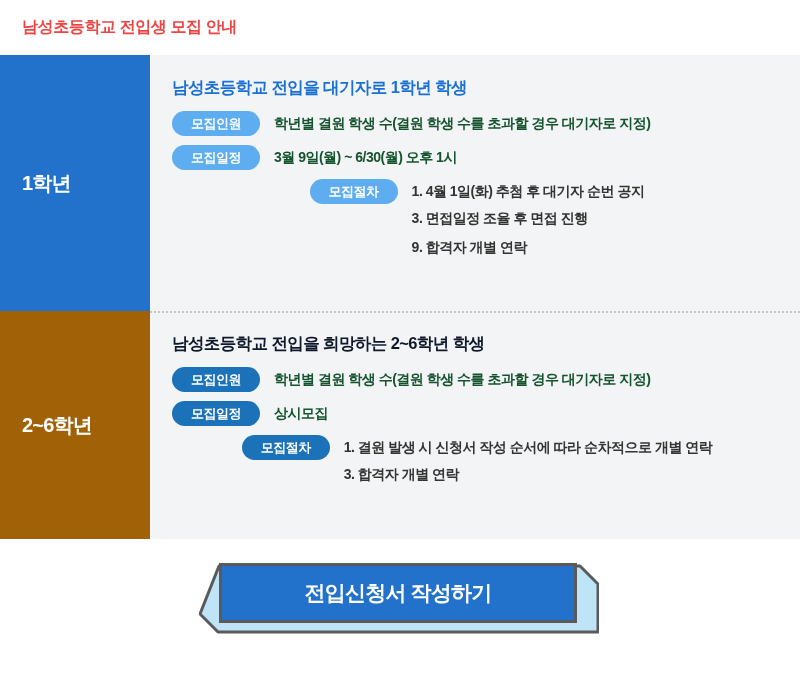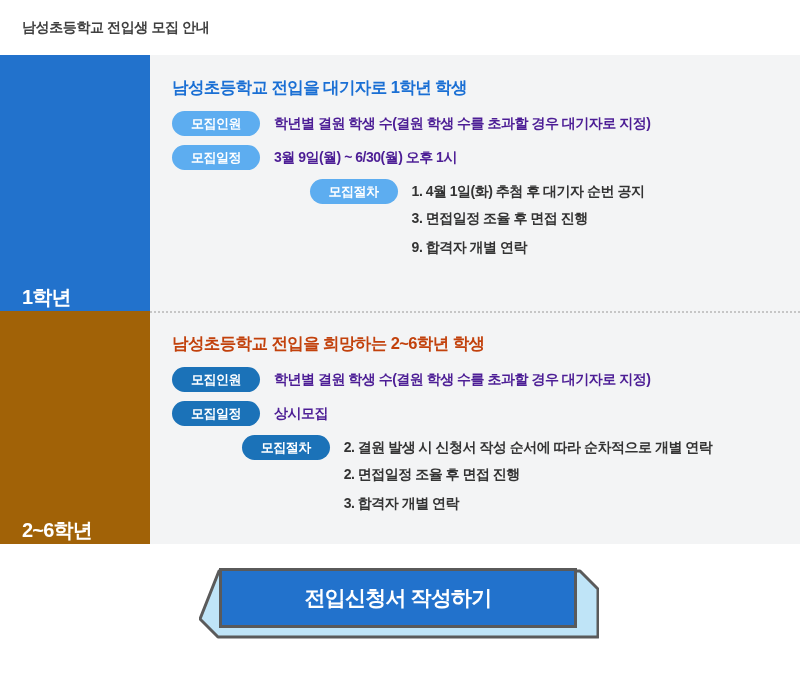--- a/index.html
+++ b/index.html
@@ -17,40 +17,40 @@
   
   .page-header {
     height: 55px;
     background: #ffffff;
     display: flex;
     align-items: center;
     padding-left: 22px;
     box-sizing: border-box;
   }
   .page-header-title {
-    font-size: 14px;
-    font-weight: 700;
-    color: #404040;
+    font-size: 16px;
+    font-weight: 700;
+    color: #ef4444;
     letter-spacing: -0.4px;
   }
 
   
   .panels {
     width: 800px;
   }
   .panel {
     display: flex;
     width: 100%;
     position: relative;
   }
   .panel-grade {
     width: 150px;
     flex: 0 0 150px;
     display: flex;
-    align-items: flex-end;
+    align-items: center;
     box-sizing: border-box;
     padding-left: 22px;
   }
   .panel-grade-label {
     color: #ffffff;
     font-size: 20px;
     font-weight: 700;
     letter-spacing: -0.8px;
   }
   .panel--g1 .panel-grade { background: #2272cc; }
@@ -65,21 +65,21 @@
   .panel--g1 .panel-body { min-height: 256px; }
   .panel--g26 .panel-body { min-height: 228px; }
 
   .panel-heading {
     font-size: 16.5px;
     font-weight: 700;
     letter-spacing: -0.6px;
     margin: 0 0 12px 0;
   }
   .panel--g1 .panel-heading { color: #1a6fd4; }
-  .panel--g26 .panel-heading { color: #c2410c; }
+  .panel--g26 .panel-heading { color: #0f172a; }
 
   
   .panel-divider {
     position: absolute;
     top: 0;
     left: 150px;
     right: 0;
     border-top: 2px dotted #c6c6c6;
   }
 
@@ -105,21 +105,21 @@
     justify-content: center;
     box-sizing: border-box;
     margin-right: 14px;
   }
   .panel--g1 .pill { background: #5dadf0; }
   .panel--g26 .pill { background: #1b72b8; }
 
   .info-value {
     font-size: 14px;
     font-weight: 700;
-    color: #4c1d95;
+    color: #14532d;
     letter-spacing: -0.5px;
     line-height: 25px;
     padding-top: 0;
   }
   .steps {
     list-style: none;
     margin: 0;
     padding: 0;
   }
   .steps li {
@@ -223,22 +223,21 @@
       </div>
 
       <div class="info-row">
         <span class="pill">모집일정</span>
         <span class="info-value">상시모집</span>
       </div>
 
       <div class="info-row">
         <span class="pill">모집절차</span>
         <ul class="steps">
-          <li>2. 결원 발생 시 신청서 작성 순서에 따라 순차적으로 개별 연락</li>
-          <li>2. 면접일정 조율 후 면접 진행</li>
+          <li>1. 결원 발생 시 신청서 작성 순서에 따라 순차적으로 개별 연락</li>
           <li>3. 합격자 개별 연락</li>
         </ul>
       </div>
     </div>
   </div>
 </div>
 
 <div class="cta-area">
   <div class="cta-wrap">
     <svg class="cta-shadow" viewBox="0 0 400 72" preserveAspectRatio="none">

